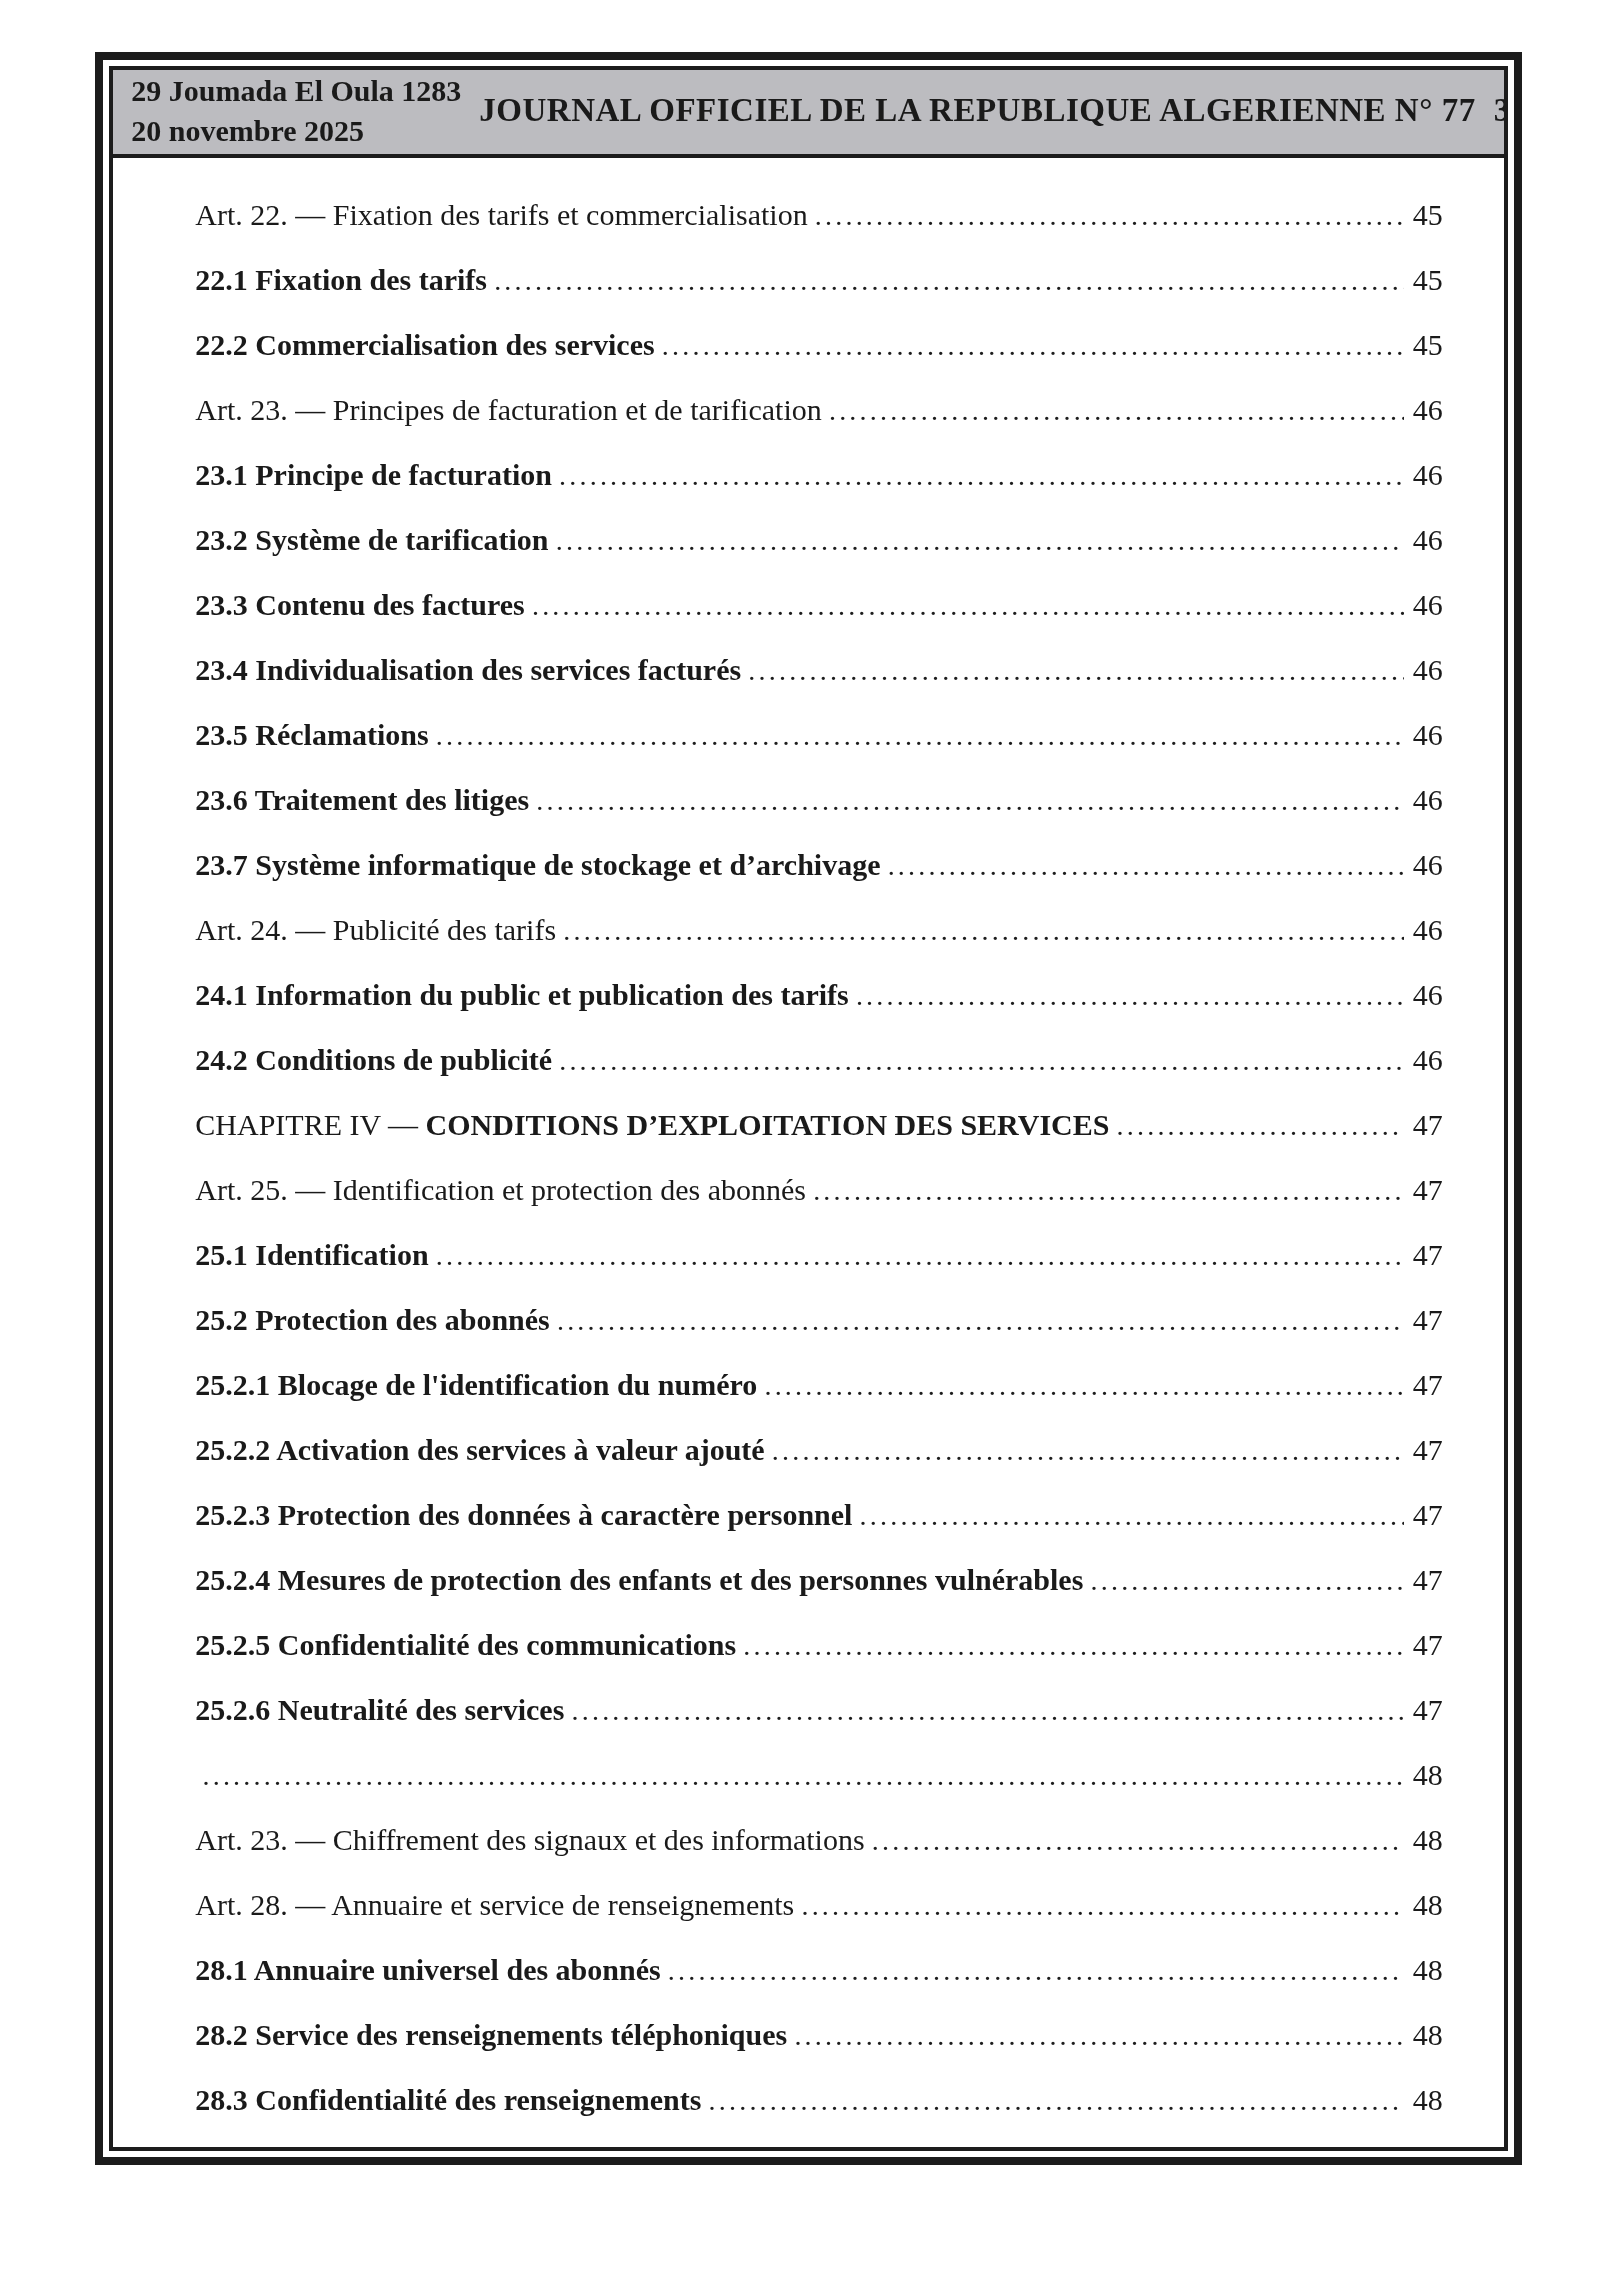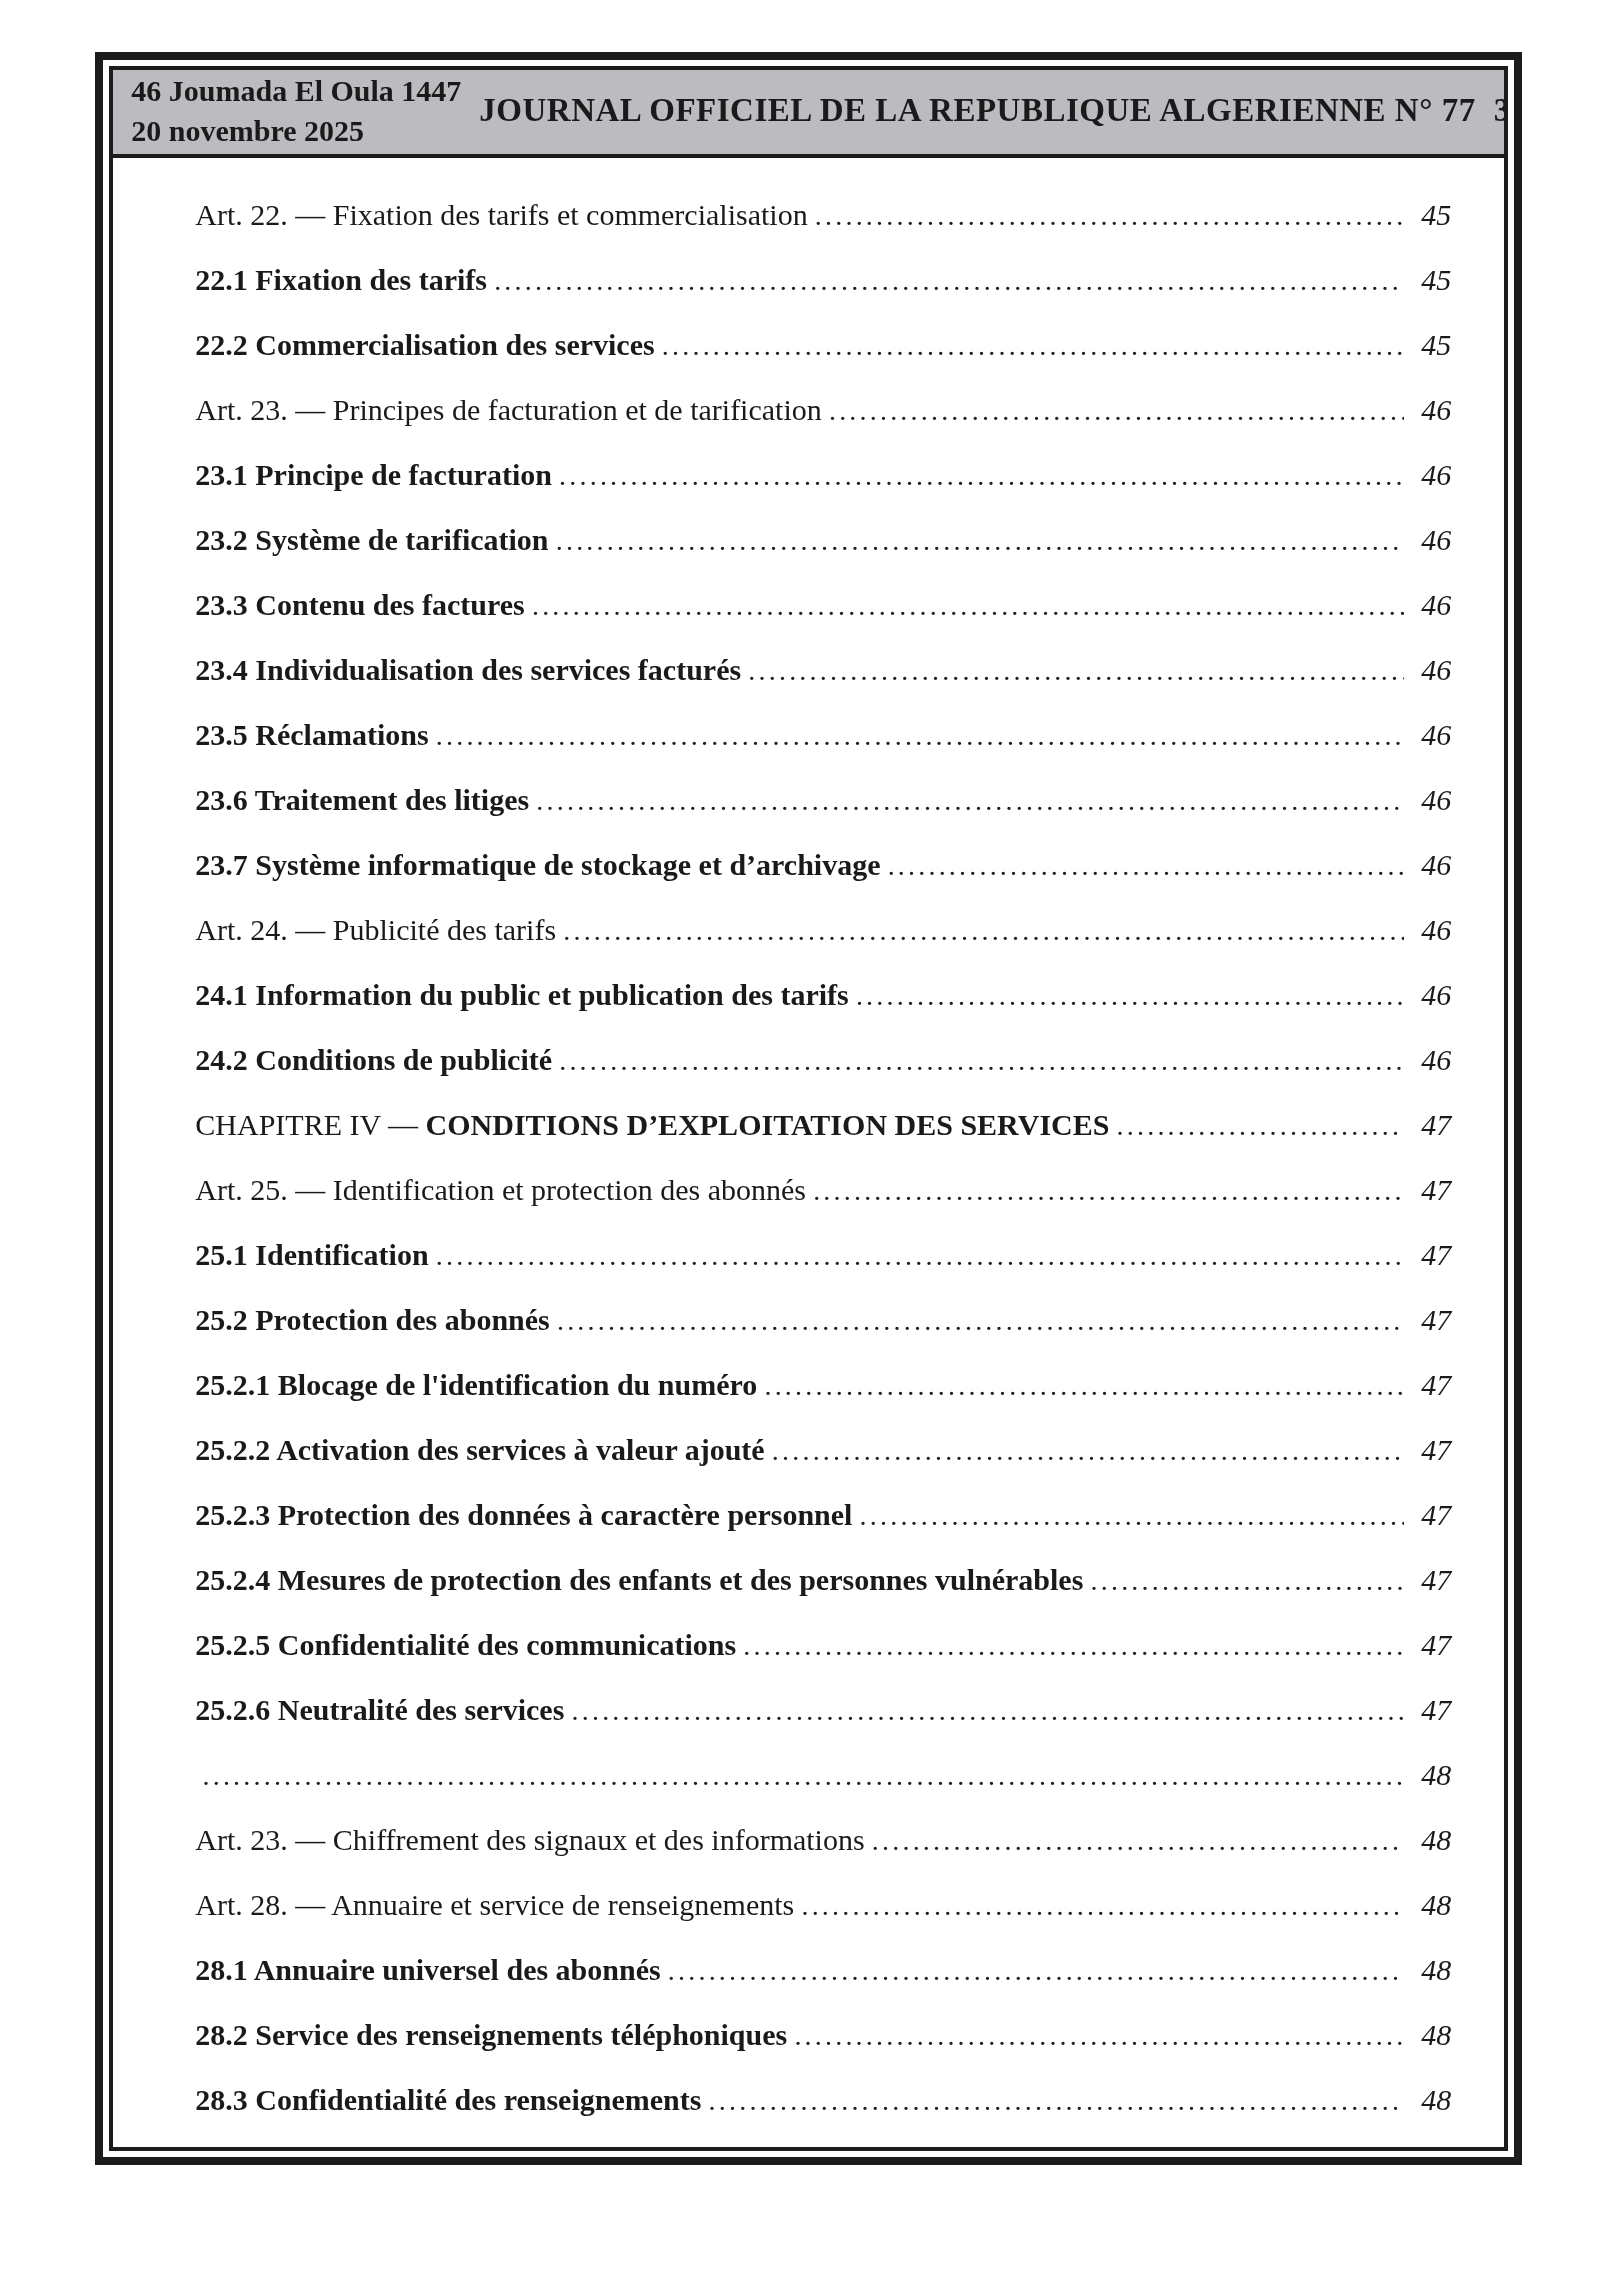--- a/index.html
+++ b/index.html
@@ -80,34 +80,33 @@
   }
   .dots::after {
     content: "......................................................................................................................................................................................................................................................................";
     font-size: 28px;
     letter-spacing: 3.2px;
     color: #1c1c1c;
   }
   .page-num {
     flex: 0 0 auto;
     min-width: 47px;
-    text-align: center;
+    text-align: left;
     font-size: 30px;
-    font-style: italic;
   }
 </style>
 </head>
 <body>
 
 <div class="frame">
   <div class="frame-inner">
 
     <div class="header">
       <div class="header-dates">
-        <div>46 Joumada El Oula 1447</div>
+        <div>29 Joumada El Oula 1283</div>
         <div>20 novembre 2025</div>
       </div>
       <div class="header-title">JOURNAL OFFICIEL DE LA REPUBLIQUE ALGERIENNE N° 77</div>
       <div class="header-page">33</div>
     </div>
 
     <div class="toc" id="toc">
   <div class="row">
     <span class="label"><span class="prefix"></span><span class="main">Art. 22. — Fixation des tarifs et commercialisation</span></span>
     <span class="dots"></span>

